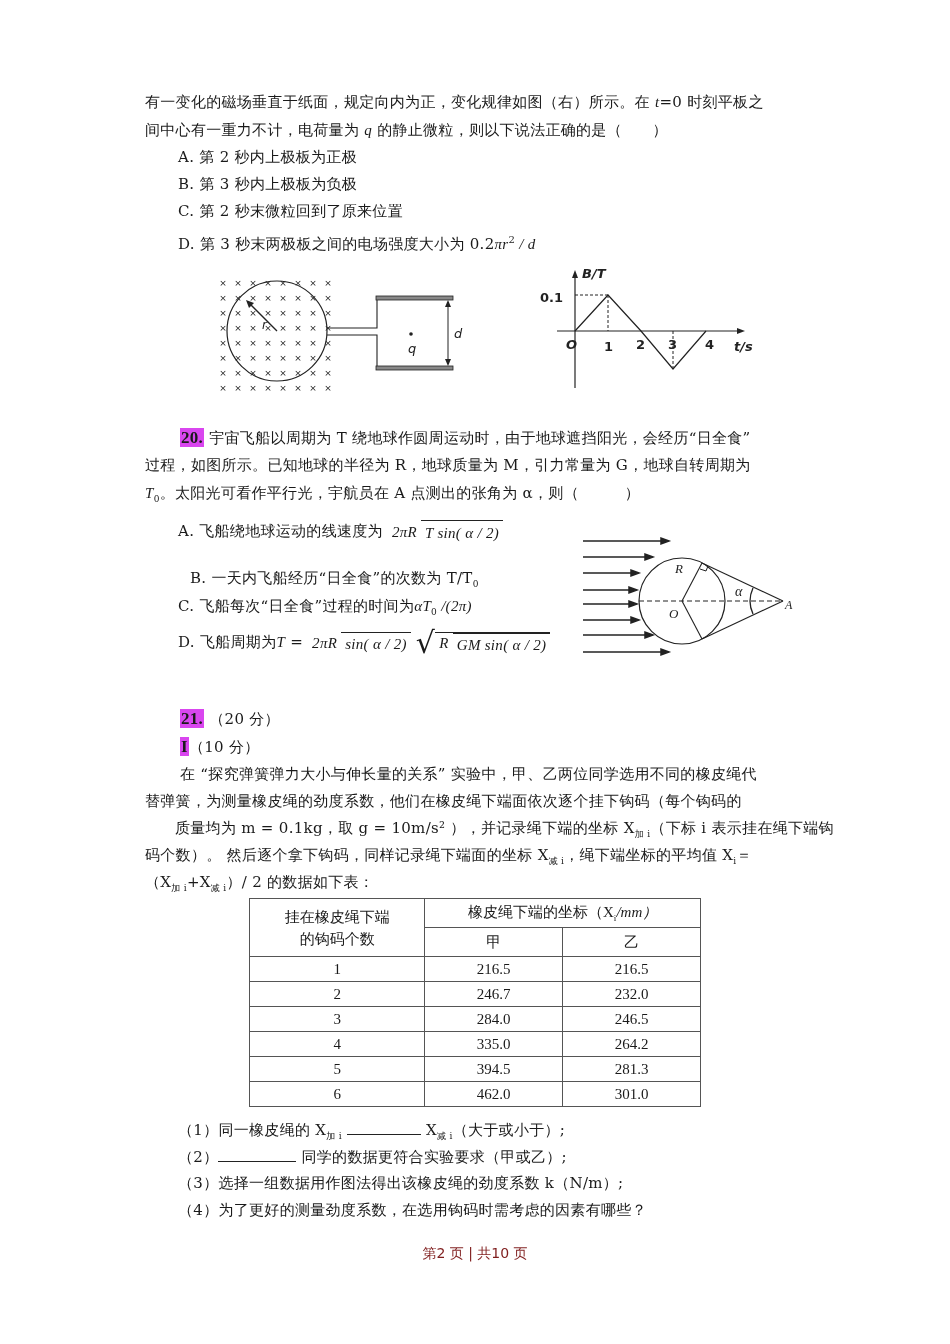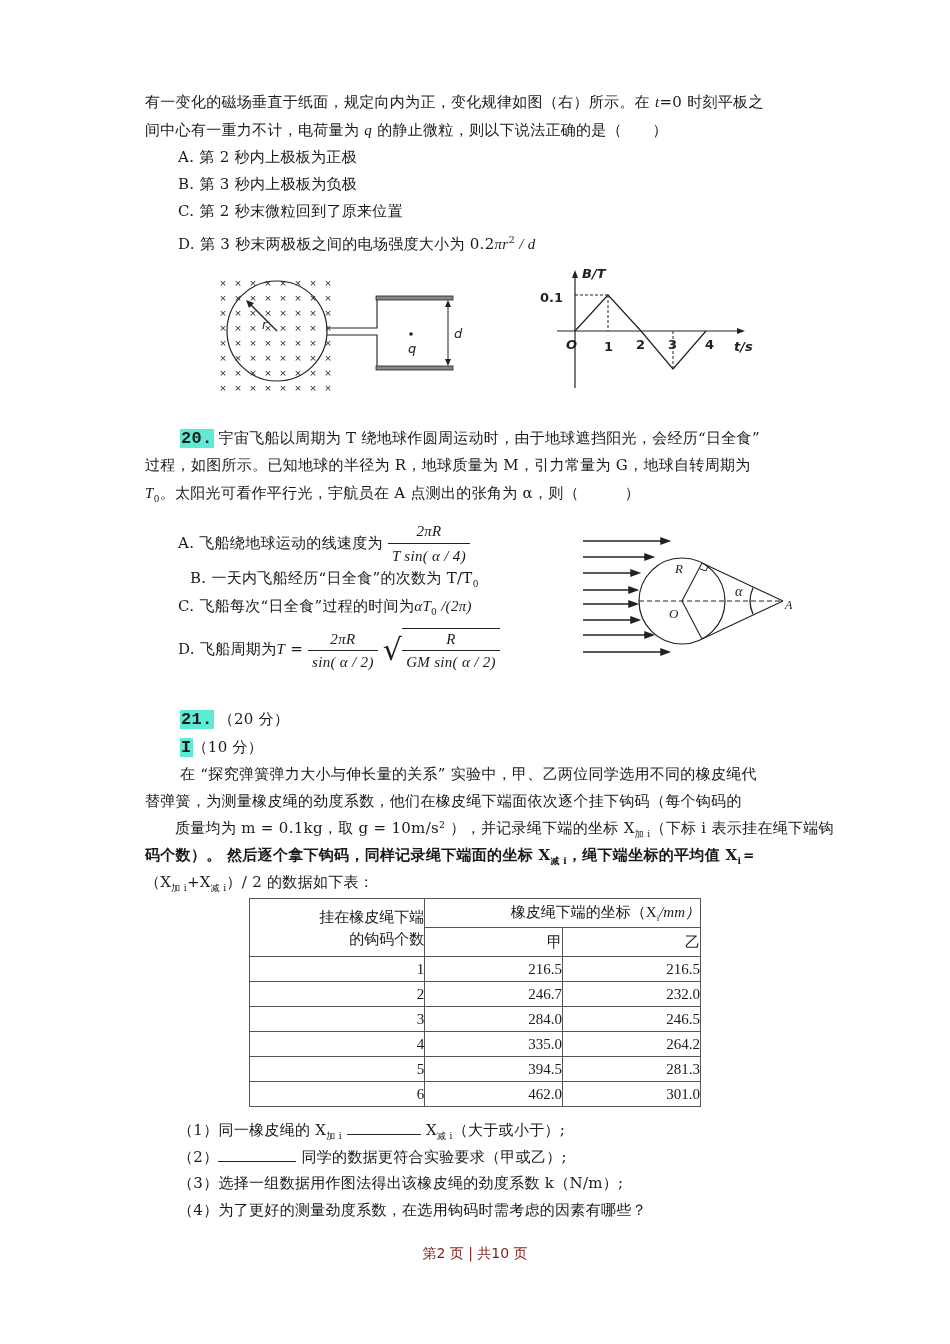--- a/index.html
+++ b/index.html
@@ -1,29 +1,29 @@
 <!DOCTYPE html>
 <html><head>
 <meta charset="utf-8">
 <style>
   html, body { margin:0; padding:0; background:#ffffff; }
   body { width:950px; height:1344px; position:relative; overflow:hidden;
          font-family:"DejaVu Serif","Liberation Serif",serif; color:#1a1a1a; font-size:15px; }
   .abs { position:absolute; }
   .line { position:absolute; white-space:nowrap; font-size:15px; line-height:20px; letter-spacing:0.3px; }
   .it { font-style:italic; font-family:"Liberation Serif",serif; }
-  .hl { background:#5eead4; font-weight:bold; font-family:Liberation Mono, monospace; font-size:17px; padding:0 1px; }
-  .frac { display:inline-flex; flex-direction:column; align-items:center; vertical-align:middle; font-family:"Liberation Serif",serif; font-size:15px; }
+  .hl { background:#d946ef; font-weight:bold; font-family:Liberation Serif, serif; font-size:17px; padding:0 1px; }
+  .frac { display:inline-flex; align-items:center; vertical-align:middle; font-family:"Liberation Serif",serif; font-size:15px; }
   .frac .num { padding:0 4px 1px 4px; }
   .frac .den { border-top:1px solid #222; padding:1px 4px 0 4px; }
   .sqrt { display:inline-flex; align-items:center; vertical-align:middle; }
   .sqrt .rad { border-top:1px solid #222; }
   table.data { position:absolute; left:249px; top:898px; border-collapse:collapse; width:452px;
                font-family:"Liberation Serif",serif; font-size:15px; }
-  table.data td { border:1px solid #555; text-align:right; height:24px; padding:0; }
+  table.data td { border:1px solid #555; text-align:center; height:24px; padding:0; }
   .footer { position:absolute; left:0; width:950px; top:1245px; text-align:center;
             font-family:"DejaVu Sans","Liberation Sans",sans-serif; font-size:14px; color:#7f1d1d; }
   .blank { display:inline-block; border-bottom:1px solid #222; height:15px; vertical-align:baseline; }
   sub.sm { font-size:9px; }
 </style>
 </head>
 <body>
 
 <div class="line" style="left:145px;top:92px;">
   <span>有一变化的磁场垂直于纸面，规定向内为正，变化规律如图（右）所示。在 </span><span class="it">t</span><span>=0 时刻平板之</span>
@@ -152,21 +152,21 @@
 </div>
 <div class="line" style="left:145px;top:455px;">过程，如图所示。已知地球的半径为 R，地球质量为 M，引力常量为 G，地球自转周期为</div>
 <div class="line" style="left:145px;top:483px;text-align:right;">
   <span class="it">T</span><sub class="sm">0</sub><span>。太阳光可看作平行光，宇航员在 A 点测出的张角为 α，则（　　　）</span>
 </div>
 
 <div class="line" style="left:178px;top:520px;line-height:22px;">
   <span>A.  飞船绕地球运动的线速度为</span>
   <span class="frac">
     <span class="num it">2πR</span>
-    <span class="den it">T sin( α / 4)</span>
+    <span class="den it">T sin( α / 2)</span>
   </span>
 </div>
 <div class="line" style="left:190px;top:568px;">
   <span>B.  一天内飞船经历“日全食”的次数为 T/T</span><sub class="sm">0</sub>
 </div>
 <div class="line" style="left:178px;top:596px;">
   <span>C.  飞船每次“日全食”过程的时间为</span><span class="it">αT</span><sub class="sm">0</sub><span class="it"> /(2π)</span>
 </div>
 <div class="line" style="left:178px;top:628px;">
   <span>D.  飞船周期为</span><span class="it">T</span><span> = </span>
@@ -225,21 +225,21 @@
   <span>（20 分）</span>
 </div>
 <div class="line" style="left:180px;top:737px;">
   <span class="hl">I</span><span>（10 分）</span>
 </div>
 <div class="line" style="left:180px;top:764px;">在 “探究弹簧弹力大小与伸长量的关系” 实验中，甲、乙两位同学选用不同的橡皮绳代</div>
 <div class="line" style="left:145px;top:791px;">替弹簧，为测量橡皮绳的劲度系数，他们在橡皮绳下端面依次逐个挂下钩码（每个钩码的</div>
 <div class="line" style="left:145px;top:818px;margin-left:30px;">
   <span>质量均为 m = 0.1kg，取 g = 10m/s² ），并记录绳下端的坐标 X</span><sub class="sm">加 i</sub><span>（下标 i 表示挂在绳下端钩</span>
 </div>
-<div class="line" style="left:145px;top:845px;font-weight:bold;">
+<div class="line" style="left:145px;top:845px;">
   <span>码个数）。 然后逐个拿下钩码，同样记录绳下端面的坐标 X</span><sub class="sm">减 i</sub><span>，绳下端坐标的平均值 X</span><sub class="sm">i</sub><span>＝</span>
 </div>
 <div class="line" style="left:145px;top:872px;">
   <span>（X</span><sub class="sm">加 i</sub><span>+X</span><sub class="sm">减 i</sub><span>）/ 2 的数据如下表：</span>
 </div>
 
 <table class="data">
   <tbody>
       <tr>
     <td rowspan="2" style="width:176px;line-height:22px;">

